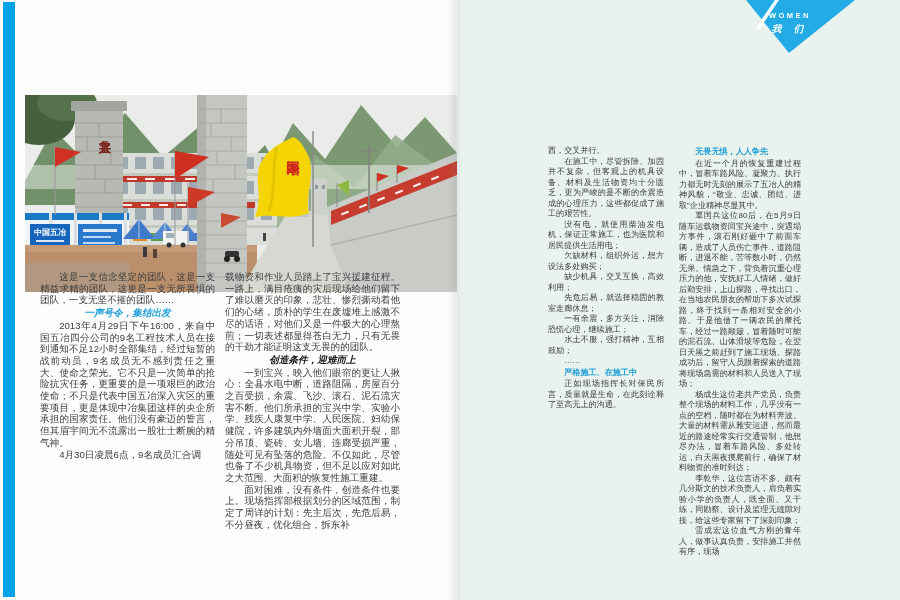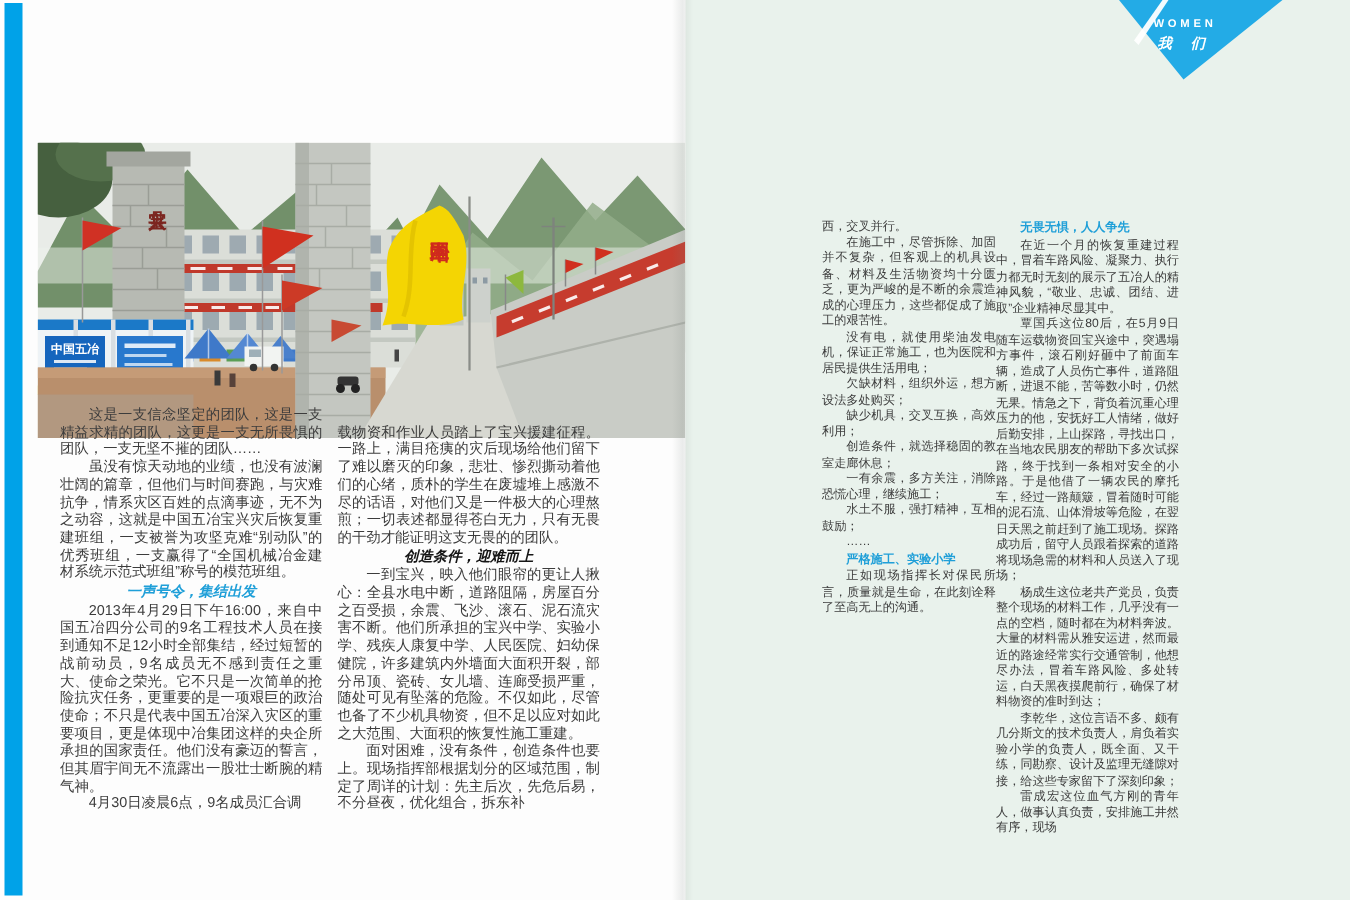--- a/index.html
+++ b/index.html
@@ -5,27 +5,27 @@
   html,body{margin:0;padding:0;}
   body{
     width:900px;height:600px;position:relative;overflow:hidden;
     background:#ffffff;
     font-family:"Liberation Sans","DejaVu Sans",sans-serif;
   }
   .page-left{position:absolute;left:0;top:0;width:457px;height:600px;background:#fdfdfd;}
   .accent-bar{position:absolute;left:3px;top:2px;width:12px;height:595px;background:#00a2e8;}
   .photo{position:absolute;left:25px;top:63px;width:432px;height:197px;overflow:hidden;margin-top:32px;}
   .photo svg{display:block;}
-  .lcols{position:absolute;left:40px;top:271px;width:360px;display:flex;gap:10px;align-items:flex-end;}
+  .lcols{position:absolute;left:40px;top:271px;width:360px;display:flex;gap:10px;}
   .col{color:#3c3c3c;text-align:justify;text-justify:inter-ideograph;}
   .lcol{width:175px;font-size:9.6px;line-height:11.7px;}
   .page-right{position:absolute;left:457px;top:0;width:443px;height:600px;background:#e9f2ec;}
   .gutter{position:absolute;left:448px;top:0;width:14px;height:600px;
     background:linear-gradient(90deg,rgba(120,130,125,0) 0%,rgba(120,130,125,.14) 50%,rgba(120,130,125,0) 100%);}
-  .rcols{position:absolute;left:91px;top:146px;display:flex;}
+  .rcols{position:absolute;left:91px;top:146px;display:flex;gap:15px;}
   .rcol1{width:116px;}
   .rcol2{width:122px;}
   .rcol{font-size:8.1px;line-height:10.5px;}
   .col .p{text-indent:2em;}
   .col .cont{text-indent:0;}
   .col .h{font-weight:700;}
   .page-left .h{text-align:center;text-indent:0;margin:1px 0;font-style:italic;}
   .page-right .h{text-indent:2em;margin:1px 0;}
   .h-blue{color:#1f9fd8;}
   .h-bold{color:#161616;}
@@ -236,21 +236,20 @@
           <rect x="200" y="156" width="14" height="6" rx="2" fill="#333333"></rect>
           <circle cx="202" cy="164" r="3" fill="#222222"></circle>
           <circle cx="212" cy="164" r="3" fill="#222222"></circle>
         </g>
       </svg>
     </div>
 
     <div class="lcols">
       <div class="col lcol">
           <div class="blk p">这是一支信念坚定的团队，这是一支精益求精的团队，这更是一支无所畏惧的团队，一支无坚不摧的团队……</div>
-          <div class="blk p">虽没有惊天动地的业绩，也没有波澜壮阔的篇章，但他们与时间赛跑，与灾难抗争，情系灾区百姓的点滴事迹，无不为之动容，这就是中国五冶宝兴灾后恢复重建班组，一支被誉为攻坚克难“别动队”的优秀班组，一支赢得了“全国机械冶金建材系统示范式班组”称号的模范班组。</div>
           <div class="blk h h-blue">一声号令，集结出发</div>
           <div class="blk p">2013年4月29日下午16:00，来自中国五冶四分公司的9名工程技术人员在接到通知不足12小时全部集结，经过短暂的战前动员，9名成员无不感到责任之重大、使命之荣光。它不只是一次简单的抢险抗灾任务，更重要的是一项艰巨的政治使命；不只是代表中国五冶深入灾区的重要项目，更是体现中冶集团这样的央企所承担的国家责任。他们没有豪迈的誓言，但其眉宇间无不流露出一股壮士断腕的精气神。</div>
           <div class="blk p">4月30日凌晨6点，9名成员汇合调</div>
         </div>
       <div class="col lcol">
           <div class="blk p cont">载物资和作业人员踏上了宝兴援建征程。一路上，满目疮痍的灾后现场给他们留下了难以磨灭的印象，悲壮、惨烈撕动着他们的心绪，质朴的学生在废墟堆上感激不尽的话语，对他们又是一件极大的心理熬煎；一切表述都显得苍白无力，只有无畏的干劲才能证明这支无畏的的团队。</div>
           <div class="blk h h-bold">创造条件，迎难而上</div>
           <div class="blk p">一到宝兴，映入他们眼帘的更让人揪心：全县水电中断，道路阻隔，房屋百分之百受损，余震、飞沙、滚石、泥石流灾害不断。他们所承担的宝兴中学、实验小学、残疾人康复中学、人民医院、妇幼保健院，许多建筑内外墙面大面积开裂，部分吊顶、瓷砖、女儿墙、连廊受损严重，随处可见有坠落的危险。不仅如此，尽管也备了不少机具物资，但不足以应对如此之大范围、大面积的恢复性施工重建。</div>
           <div class="blk p">面对困难，没有条件，创造条件也要上。现场指挥部根据划分的区域范围，制定了周详的计划：先主后次，先危后易，不分昼夜，优化组合，拆东补</div>
         </div>
@@ -267,25 +266,25 @@
       <div class="tab-zh">我 们</div>
     </div>
 
     <div class="rcols">
       <div class="col rcol rcol1">
           <div class="blk p cont">西，交叉并行。</div>
           <div class="blk p">在施工中，尽管拆除、加固并不复杂，但客观上的机具设备、材料及生活物资均十分匮乏，更为严峻的是不断的余震造成的心理压力，这些都促成了施工的艰苦性。</div>
           <div class="blk p">没有电，就使用柴油发电机，保证正常施工，也为医院和居民提供生活用电；</div>
           <div class="blk p">欠缺材料，组织外运，想方设法多处购买；</div>
           <div class="blk p">缺少机具，交叉互换，高效利用；</div>
-          <div class="blk p">创造条件，就选择稳固的教室走廊休息；</div>
+          <div class="blk p">先危后易，就选择稳固的教室走廊休息；</div>
           <div class="blk p">一有余震，多方关注，消除恐慌心理，继续施工；</div>
           <div class="blk p">水土不服，强打精神，互相鼓励；</div>
           <div class="blk p">……</div>
-          <div class="blk h h-blue">严格施工、实验小学</div>
+          <div class="blk h h-blue">严格施工、在施工中</div>
           <div class="blk p">正如现场指挥长对保民所言，质量就是生命，在此刻诠释了至高无上的沟通。</div>
         </div>
       <div class="col rcol rcol2">
           <div class="blk h h-blue">无畏无惧，人人争先</div>
           <div class="blk p">在近一个月的恢复重建过程中，冒着车路风险、凝聚力、执行力都无时无刻的展示了五冶人的精神风貌，“敬业、忠诚、团结、进取”企业精神尽显其中。</div>
           <div class="blk p">覃国兵这位80后，在5月9日随车运载物资回宝兴途中，突遇塌方事件，滚石刚好砸中了前面车辆，造成了人员伤亡事件，道路阻断，进退不能，苦等数小时，仍然无果。情急之下，背负着沉重心理压力的他，安抚好工人情绪，做好后勤安排，上山探路，寻找出口，在当地农民朋友的帮助下多次试探路，终于找到一条相对安全的小路。于是他借了一辆农民的摩托车，经过一路颠簸，冒着随时可能的泥石流、山体滑坡等危险，在翌日天黑之前赶到了施工现场。探路成功后，留守人员跟着探索的道路将现场急需的材料和人员送入了现场；</div>
           <div class="blk p">杨成生这位老共产党员，负责整个现场的材料工作，几乎没有一点的空档，随时都在为材料奔波。大量的材料需从雅安运进，然而最近的路途经常实行交通管制，他想尽办法，冒着车路风险、多处转运，白天黑夜摸爬前行，确保了材料物资的准时到达；</div>
           <div class="blk p">李乾华，这位言语不多、颇有几分斯文的技术负责人，肩负着实验小学的负责人，既全面、又干练，同勘察、设计及监理无缝隙对接，给这些专家留下了深刻印象；</div>
           <div class="blk p">雷成宏这位血气方刚的青年人，做事认真负责，安排施工井然有序，现场</div>
         </div>

